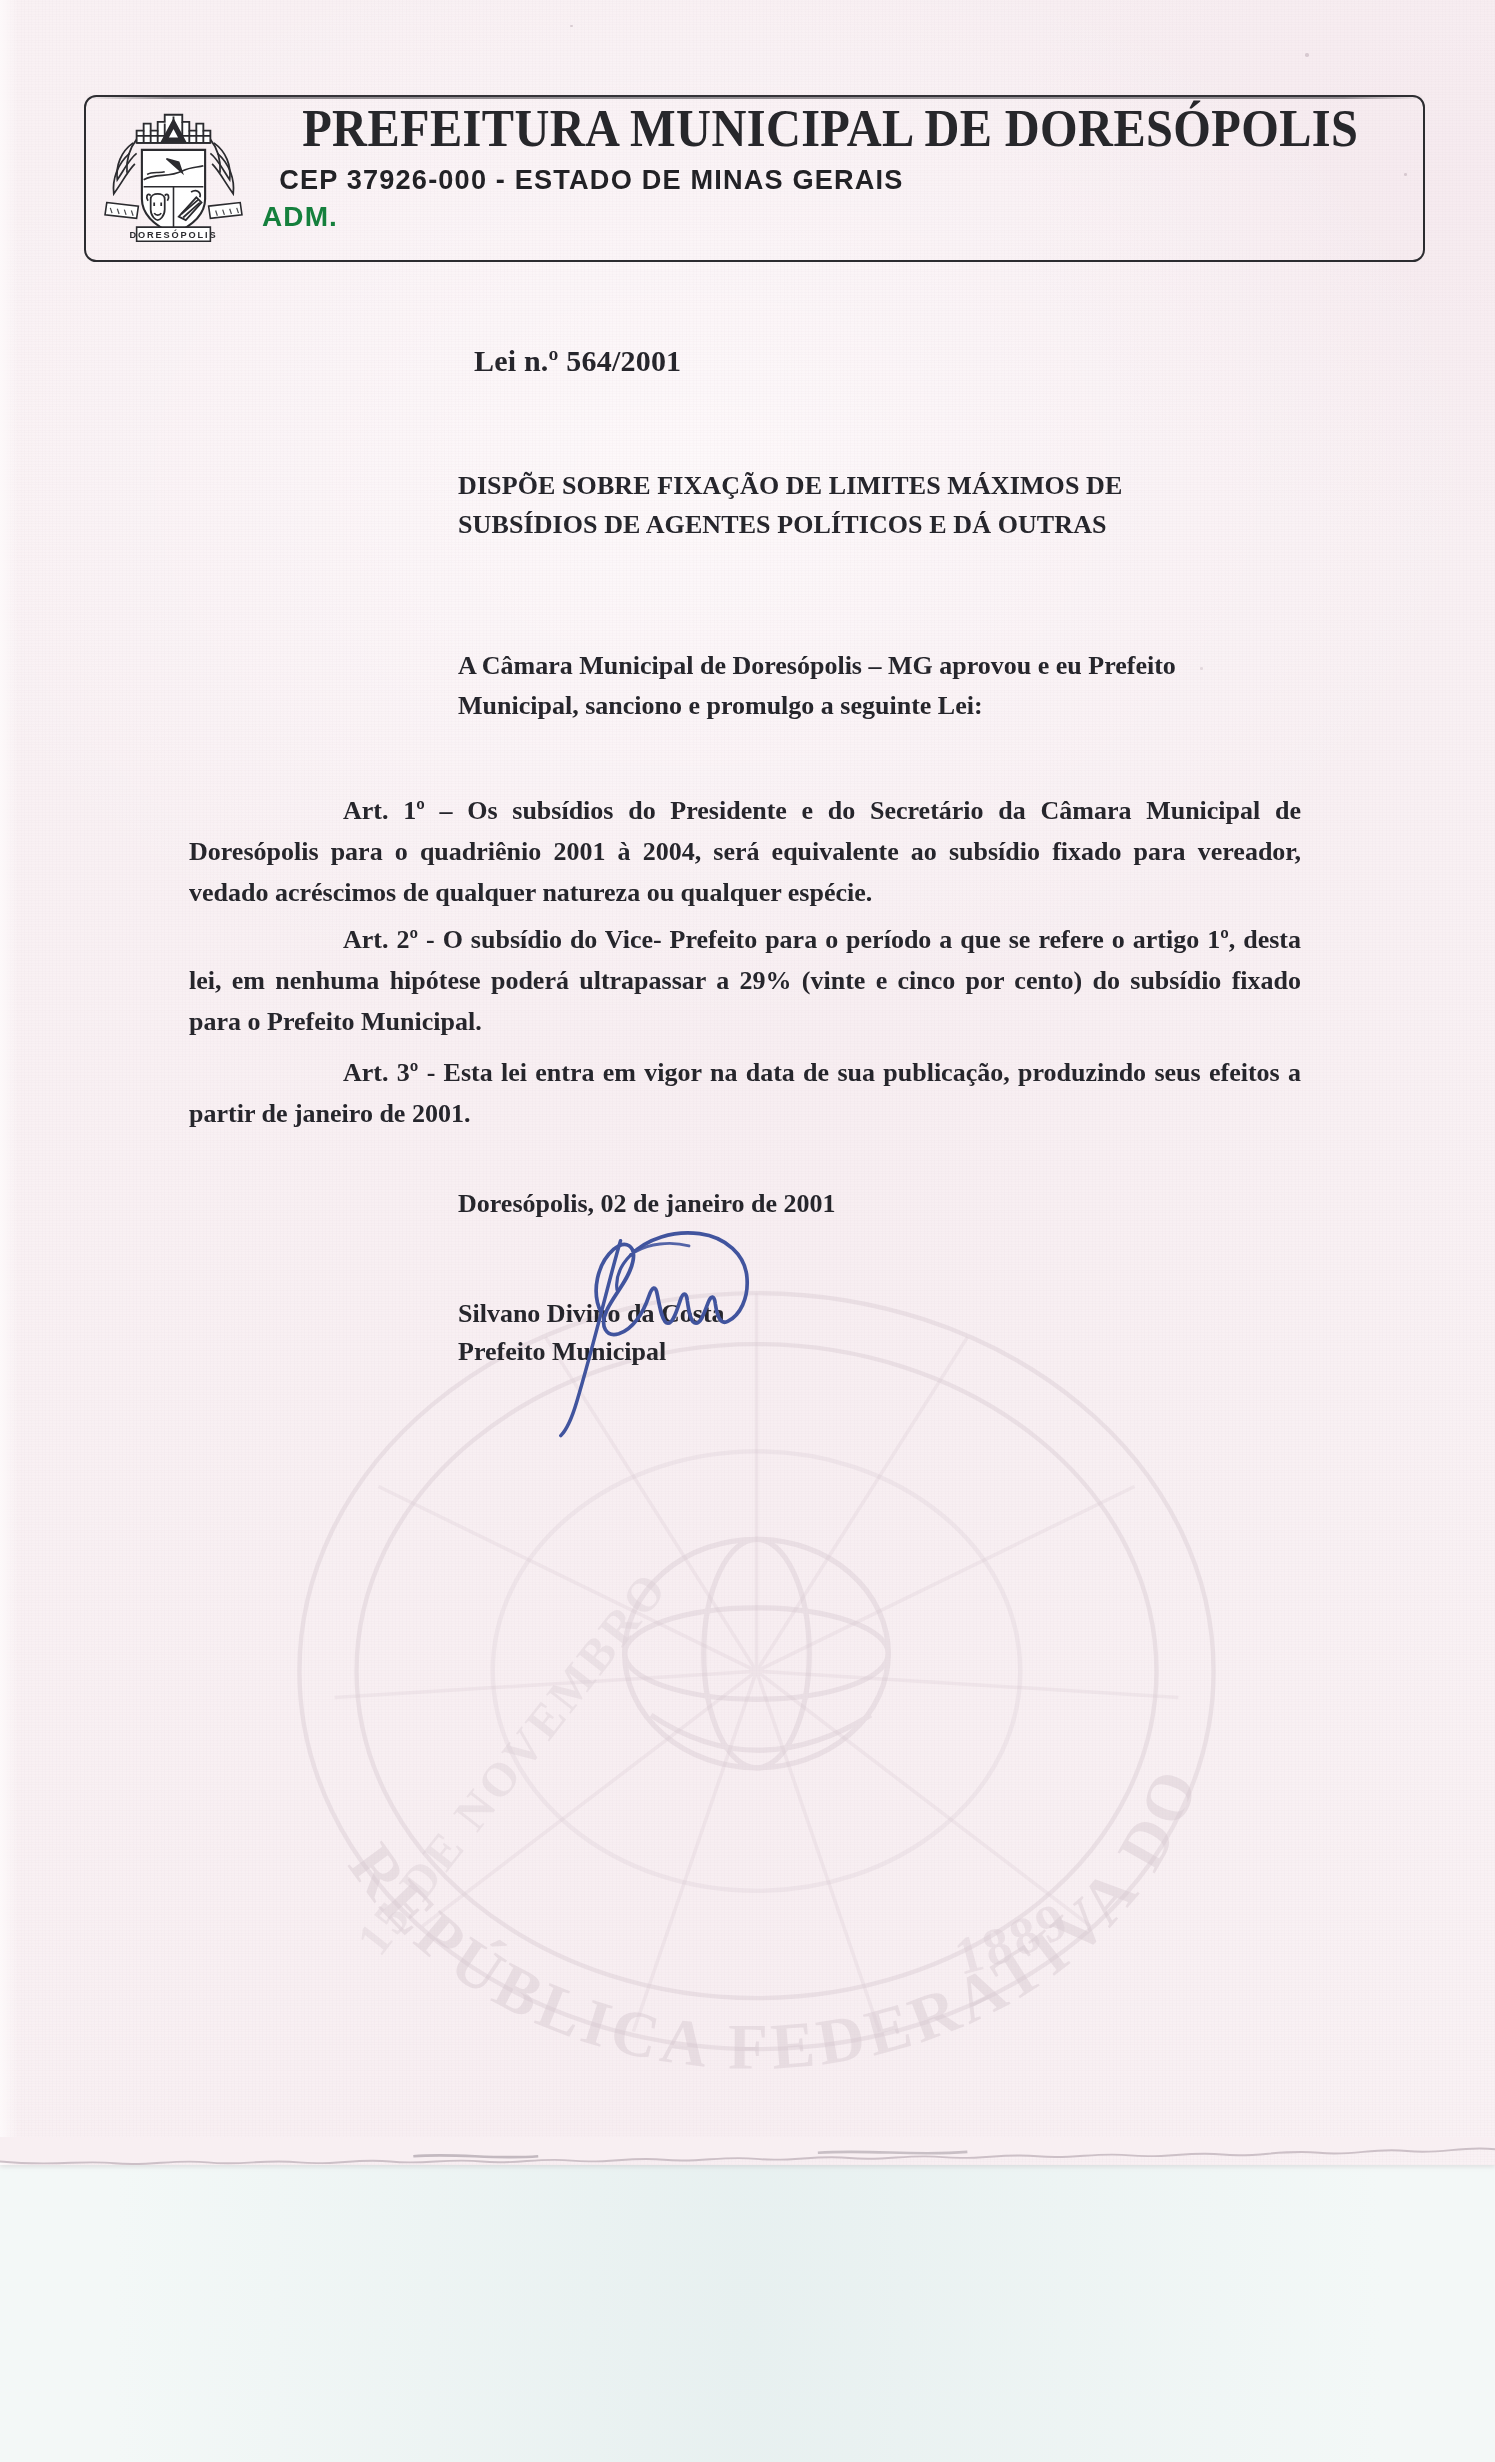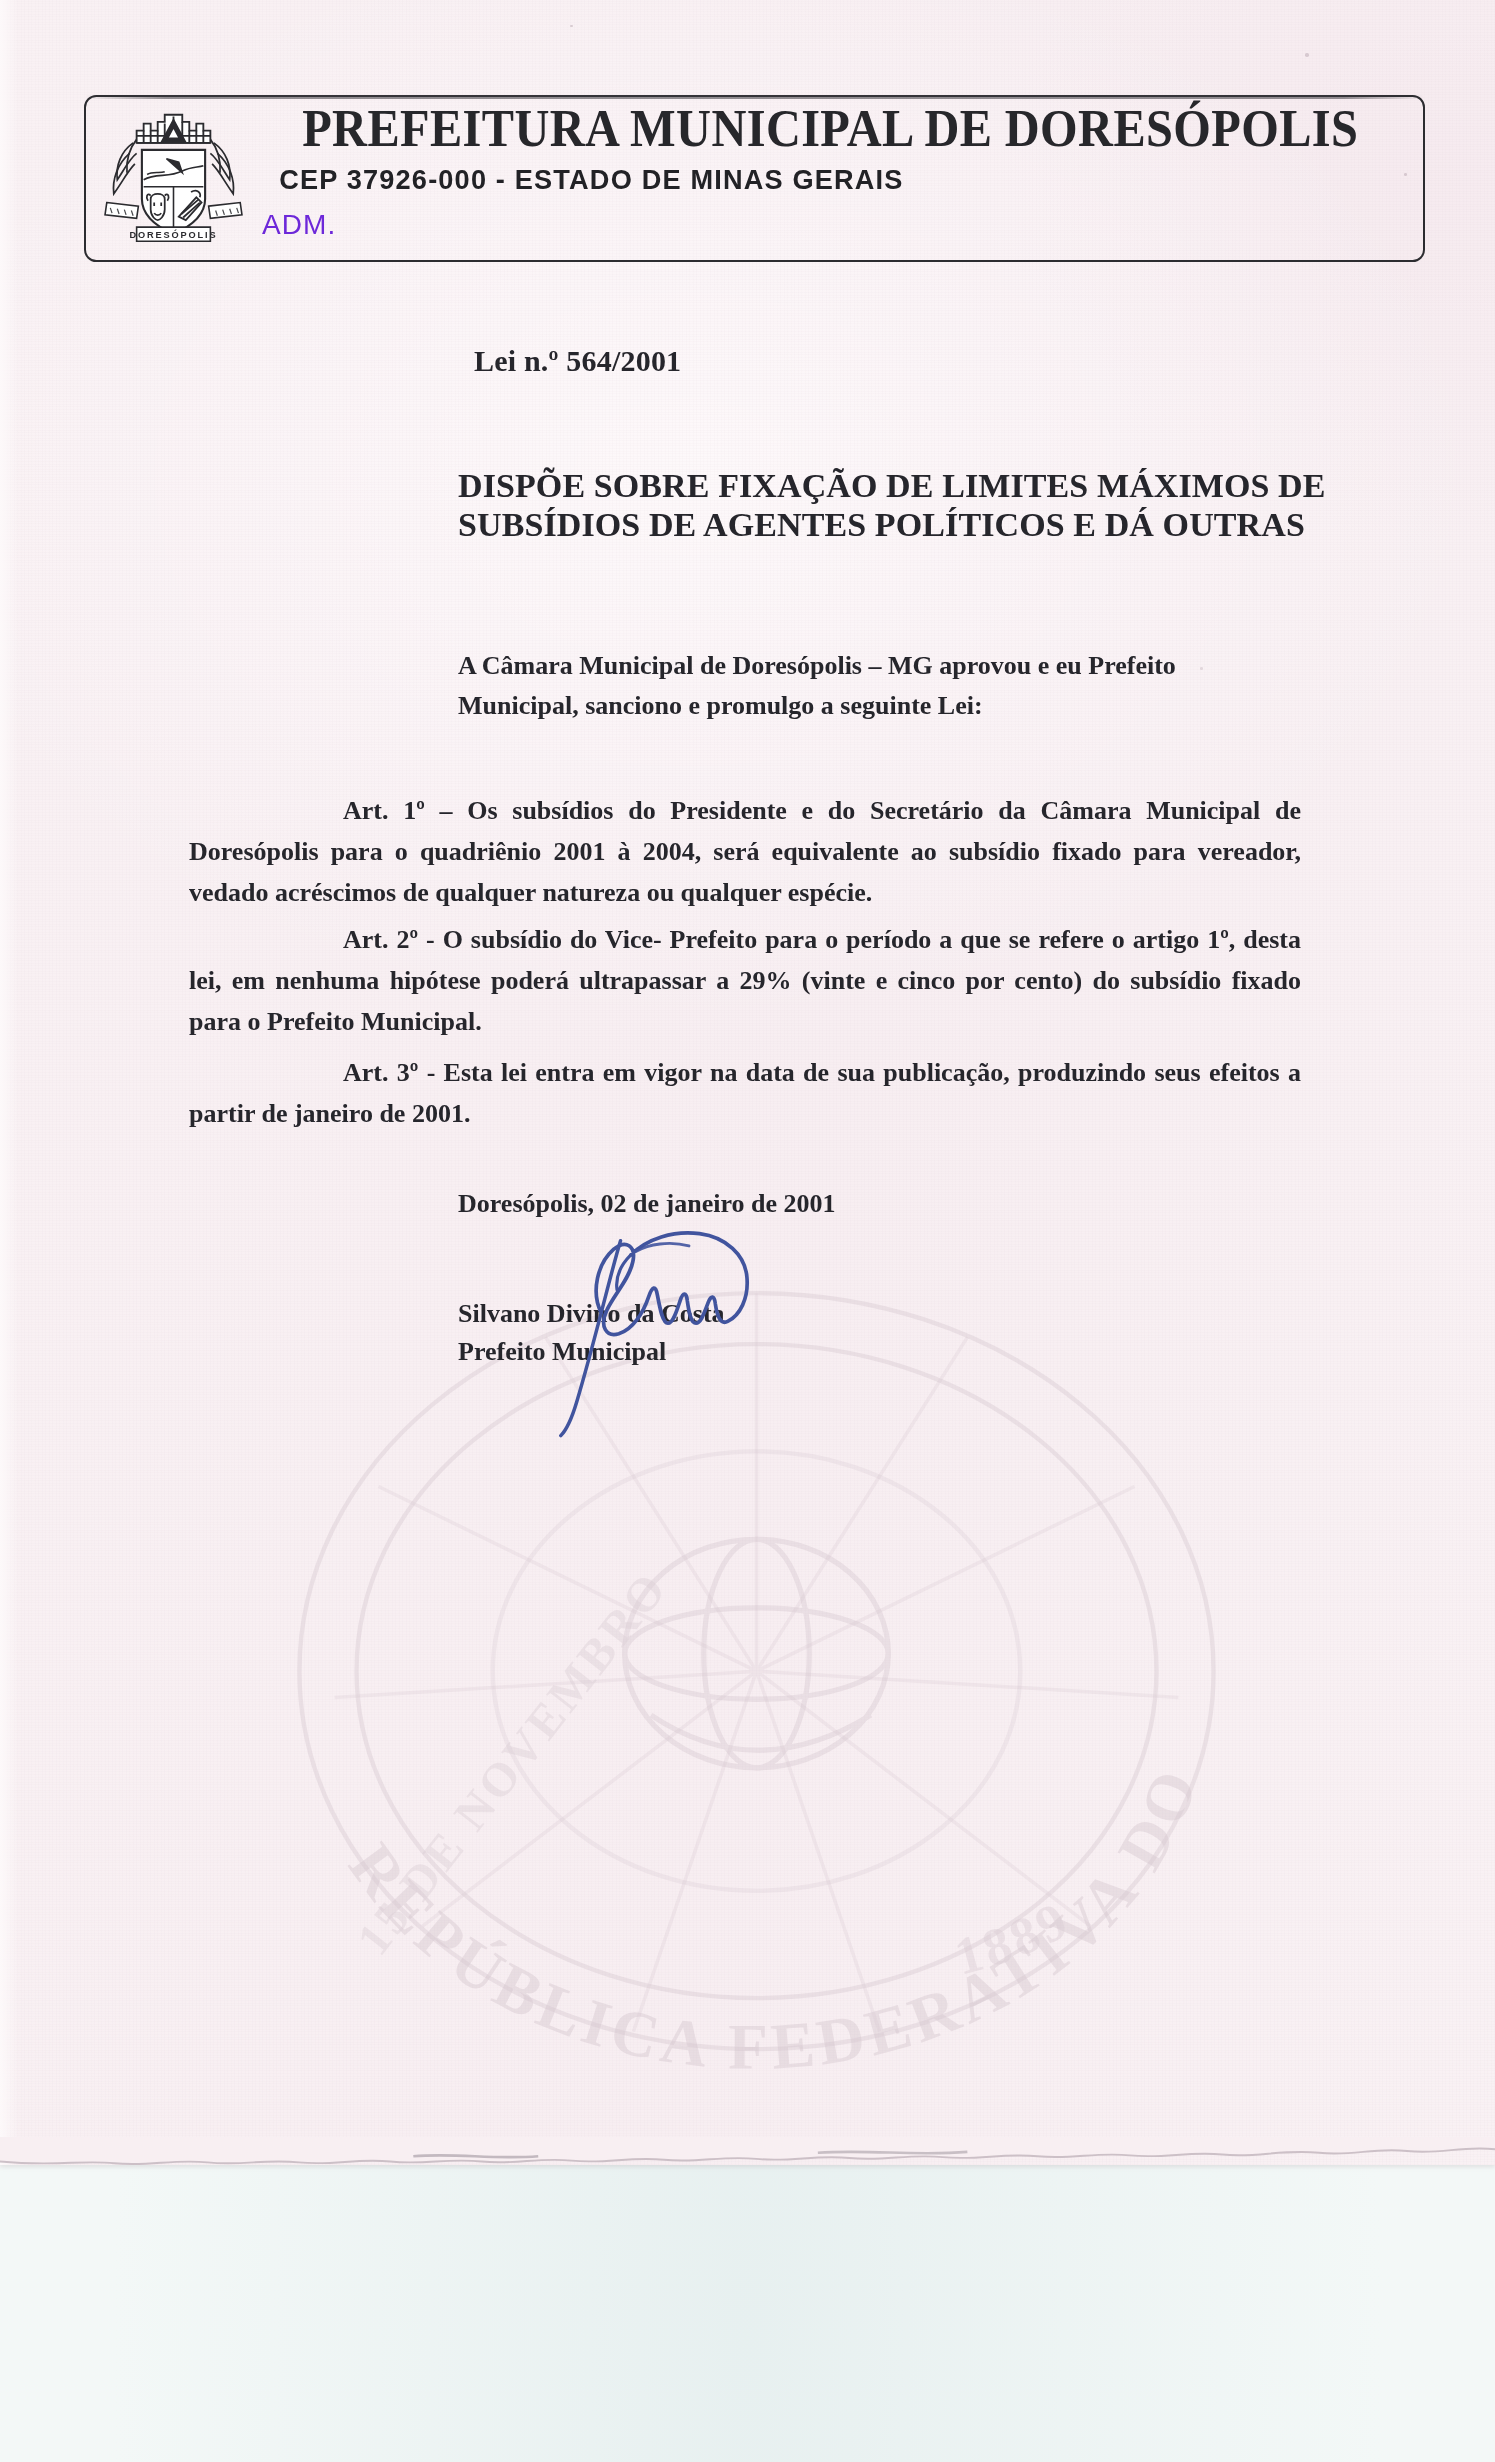--- a/index.html
+++ b/index.html
@@ -46,31 +46,31 @@
               background:linear-gradient(90deg,rgba(60,58,64,.0) 0%,rgba(60,58,64,.55) 6%,rgba(60,58,64,.55) 94%,rgba(60,58,64,0) 100%);
               border-radius:8.8px;}
   #crest{position:absolute;left:12px;top:7px;width:151px;height:148px;}
   #head-text{position:absolute;left:176px;top:3.5px;right:12.3px;text-align:left;}
   .lh-title{font-family:"Liberation Serif",serif;font-weight:700;
             font-size:52px;line-height:56px;letter-spacing:0.4px;color:#27272b;
             transform:scaleX(.93);transform-origin:center;white-space:nowrap;}
   .lh-sub{font-family:"Liberation Sans",sans-serif;font-weight:700;
           font-size:28px;line-height:35px;letter-spacing:1.2px;color:#222226;
           transform:scaleX(.97);transform-origin:center;margin-top:5.3px;}
-  .lh-sub2{font-family:"Liberation Sans",sans-serif;font-weight:400;
-          font-size:28px;line-height:33px;letter-spacing:1.1px;color:#6d28d9;margin-top:11px;}
+  .lh-sub2{font-family:"Liberation Sans",sans-serif;font-weight:700;
+          font-size:28px;line-height:33px;letter-spacing:1.1px;color:#15803d;margin-top:3px;}
 
   
   #doc-body{position:absolute;left:0;top:0;width:1495px;}
   .txt{color:#26262c;font-family:"Liberation Serif",serif;font-weight:700;}
 
   #lei-no{position:absolute;left:458px;top:344px;font-size:30px;letter-spacing:0.2px;margin-left:16px;}
 
   #ementa{position:absolute;left:458px;top:466px;width:791px;
-          font-size:34px;line-height:39px;letter-spacing:0.1px;}
+          font-size:26px;line-height:39px;letter-spacing:0.1px;}
   #ementa div{white-space:nowrap;}
 
   #preamble{position:absolute;left:458px;top:646px;width:844px;
             font-size:26px;line-height:40px;}
   #preamble div{white-space:nowrap;}
 
   .article{position:absolute;left:189px;width:1112px;
            font-size:26px;line-height:41px;text-align:justify;
            text-align-last:left;text-indent:154px;}
   #art1{top:790px;}

